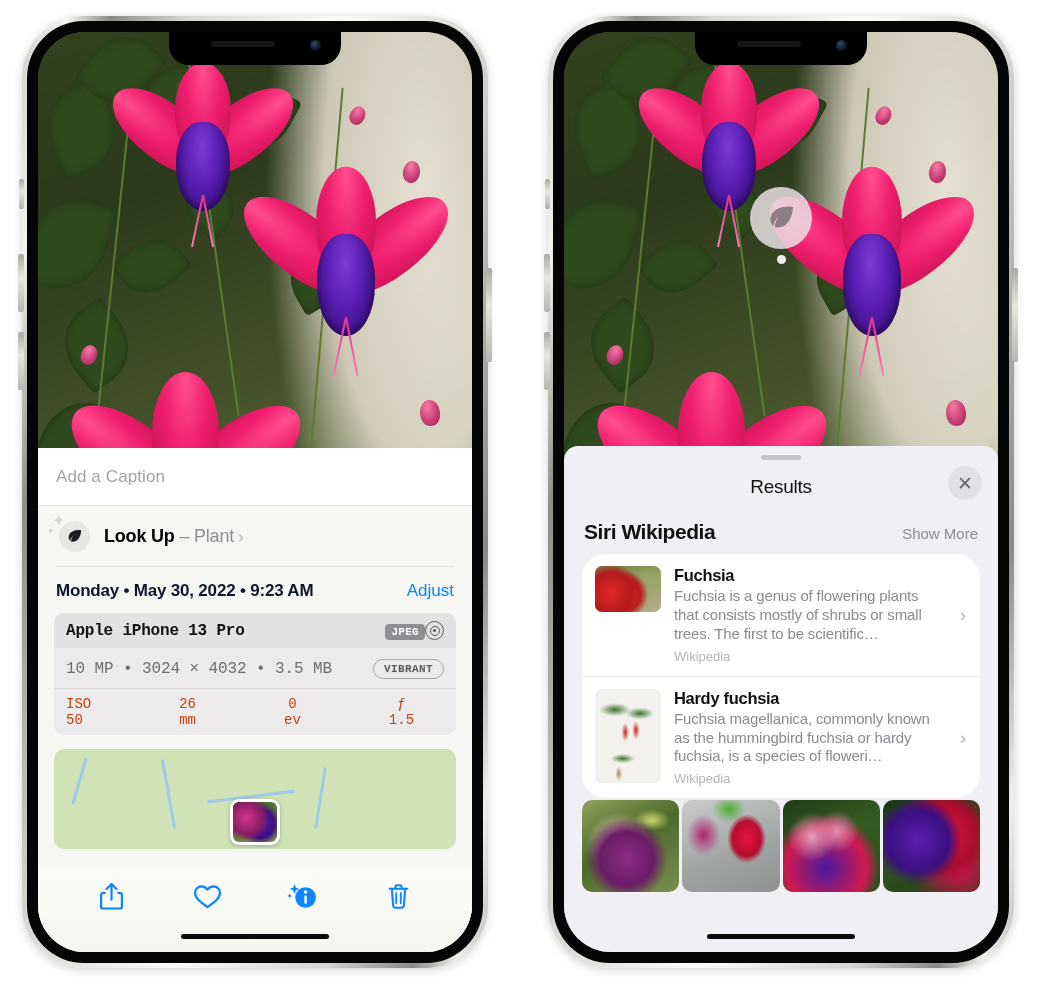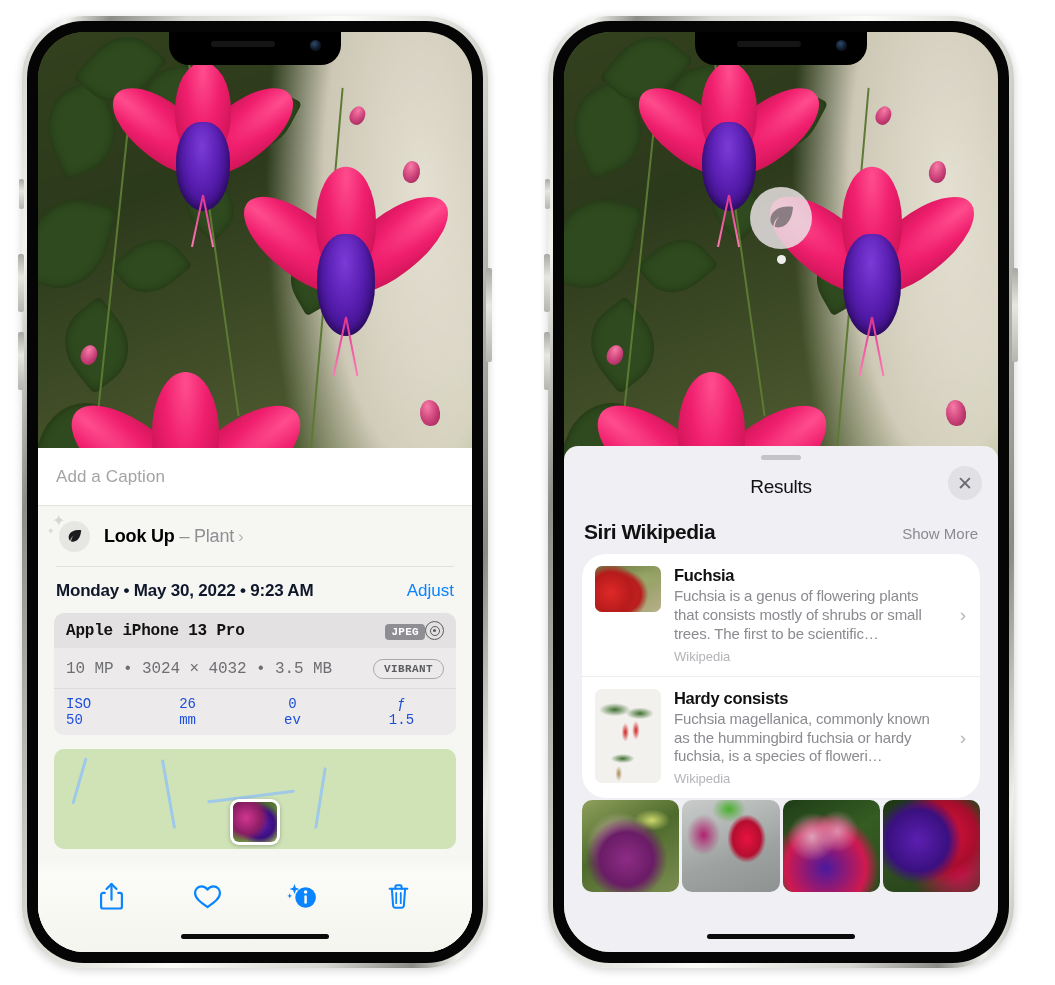--- a/index.html
+++ b/index.html
@@ -165,21 +165,21 @@
   .exif-body { padding: 8px 12px 9px 12px; }
   .exif-lens { font-size: 16px; color:#6f6f73; letter-spacing:-.1px; }
   .exif-line2 { display:flex; align-items:center; justify-content:space-between; margin-top: 3px; }
   .exif-size { font-size: 16px; color:#6f6f73; letter-spacing:-.1px; }
   .pill-vibrant {
     border:1px solid #a9a9ad; border-radius: 11px; color:#5c5c60;
     font-size: 11px; font-weight:600; padding: 3px 10px; letter-spacing:.4px;
   }
   .exif-foot {
     display:flex; align-items:center; border-top: 1px solid #dcdadb;
-    padding: 7px 12px; font-size: 14px; color:#1d4ed8;gap:44px;
+    padding: 7px 12px; font-size: 14px; color:#c2410c;gap:44px;
   }
   .exif-foot .cell { flex:1; text-align:center; }
   .exif-foot .cell:first-child { text-align:left; }
   .exif-foot .cell:last-child { text-align:right; }
   .exif-foot .sep { width:1px; height:15px; background:#d2d0d1; }
 
   .map {
     margin: 14px 16px 0 16px; height: 100px; border-radius: 10px; overflow:hidden;
     position: relative;
     background:
@@ -575,21 +575,21 @@
                 <div class="mini" style="background:
                     radial-gradient(ellipse 34% 10% at 30% 22%, #3f7030 0%, rgba(0,0,0,0) 70%),
                     radial-gradient(ellipse 30% 9%  at 68% 26%, #3f7030 0%, rgba(0,0,0,0) 70%),
                     radial-gradient(ellipse 26% 7%  at 42% 74%, #3f7030 0%, rgba(0,0,0,0) 70%),
                     radial-gradient(ellipse 8% 14% at 46% 46%, #cf2020 0%, rgba(0,0,0,0) 72%),
                     radial-gradient(ellipse 8% 14% at 62% 44%, #cf2020 0%, rgba(0,0,0,0) 72%),
                     radial-gradient(ellipse 7% 11% at 36% 90%, #a98a54 0%, rgba(0,0,0,0) 74%),
                     #f2f1ed;"></div>
               </div>
               <div class="ktext">
-                <div class="ktitle">Hardy consists</div>
+                <div class="ktitle">Hardy fuchsia</div>
                 <div class="kdesc">Fuchsia magellanica, commonly known as the hummingbird fuchsia or hardy fuchsia, is a species of floweri…</div>
                 <div class="ksrc">Wikipedia</div>
               </div>
               <span class="kchev">›</span>
             </div>
           </div>
 
 
           <div class="webgrid">
             <div class="webtile">

